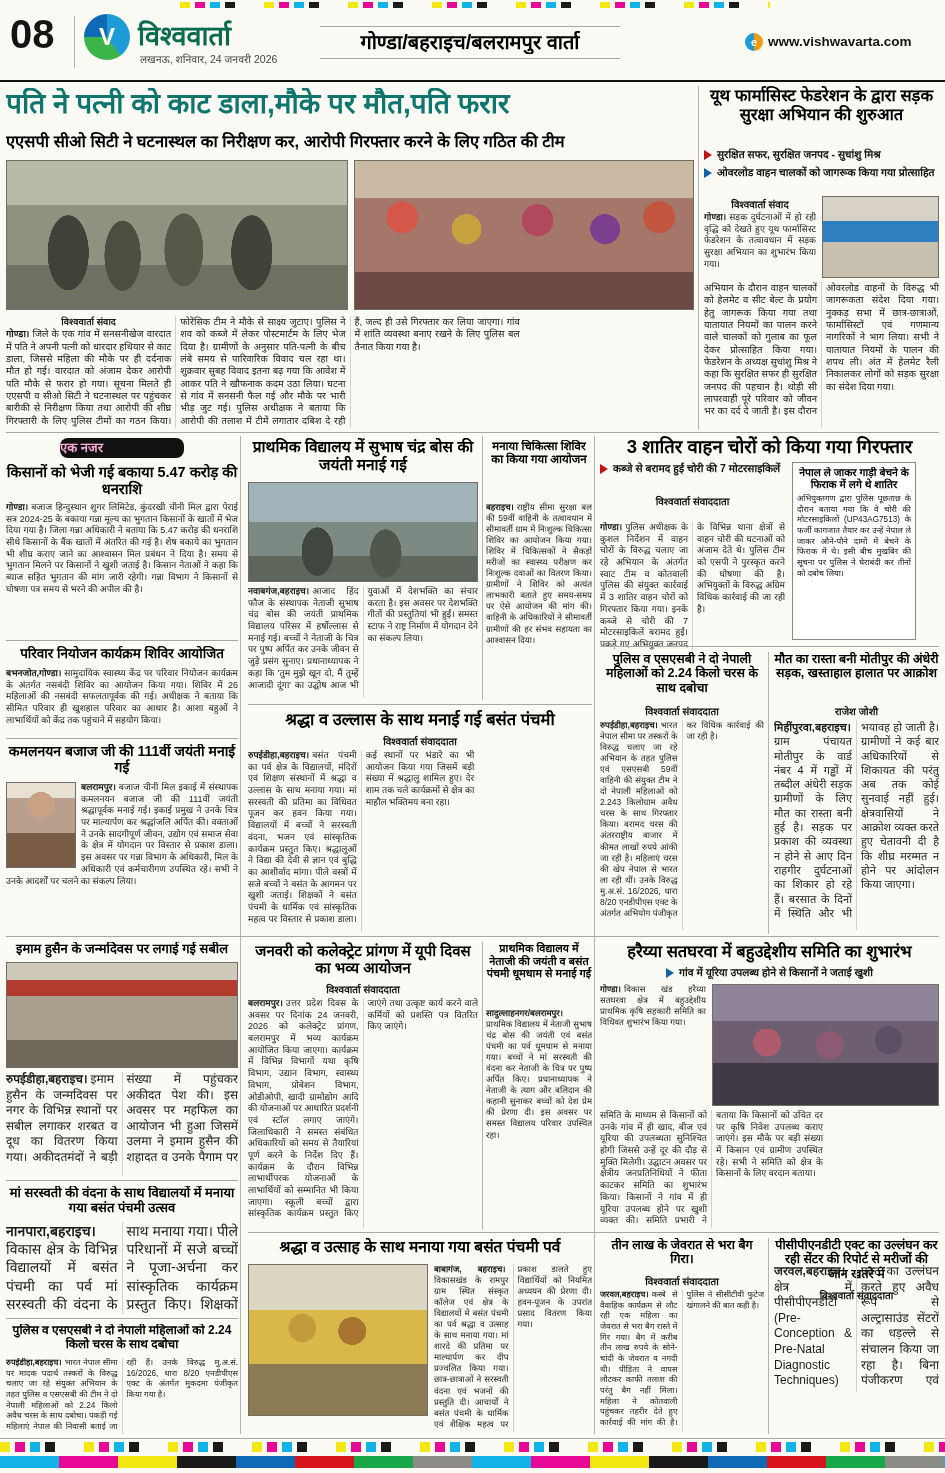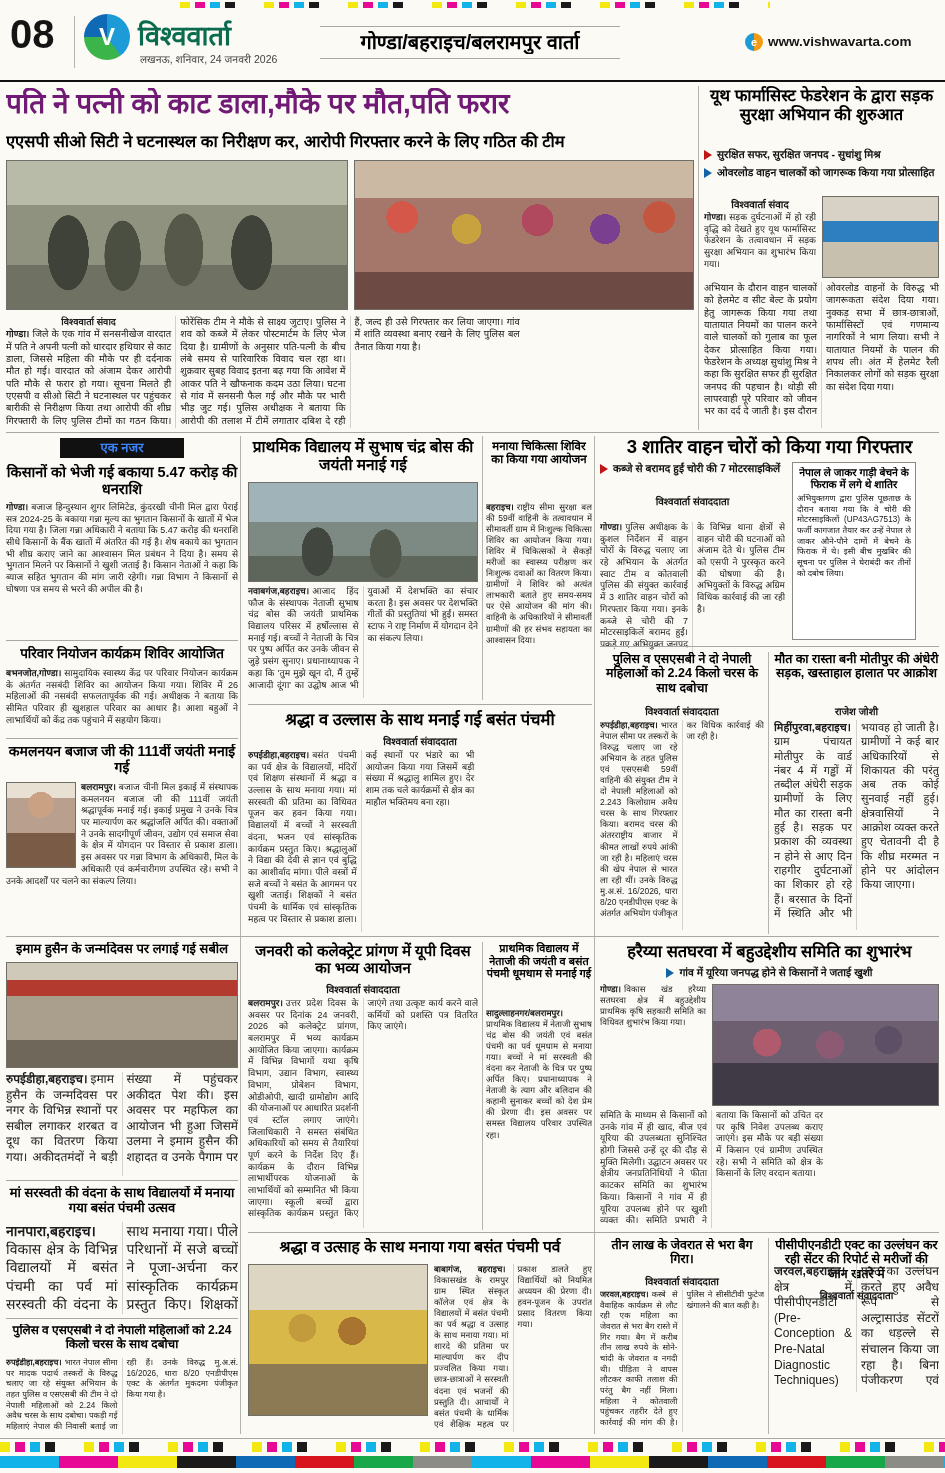--- a/index.html
+++ b/index.html
@@ -1,30 +1,30 @@
 <!DOCTYPE html>
 <html><head>
 <meta charset="utf-8">
 <style>
   *{margin:0;padding:0;box-sizing:border-box}
   html,body{width:945px;height:1473px}
   body{position:relative;background:#fbfaf5;color:#141414;font-family:"Liberation Sans","DejaVu Sans",sans-serif;overflow:hidden}
   .abs{position:absolute}
   .hl{font-weight:bold;color:#000;line-height:1.14;overflow:hidden}
   .tc{text-align:center}
-  .red{color:#701a75}
+  .red{color:#0f766e}
   .body-text{font-size:9.5px;line-height:1.3;text-align:justify;overflow:hidden;color:#1c1c1c;column-gap:9px;column-rule:1px solid #d2d2cc;column-fill:auto}
   .cols2{column-count:2}.cols3{column-count:3}.cols4{column-count:4}
   .dl{margin-right:3px}
   .byline{font-weight:bold;text-align:center;font-size:10px;overflow:hidden}
   .inbyline{display:block;text-align:center;font-weight:bold}
   .rule-h{position:absolute;background:#a8a8a2;height:1px}
   .rule-v{position:absolute;background:#b4b4ae;width:1px}
   .photo{position:absolute;border:1px solid #6f6f68}
-  .pill{background:#111;color:#3b82f6;font-weight:bold;text-align:center;border-radius:0}
+  .pill{background:#111;color:#f9a8d4;font-weight:bold;border-radius:8px}
   .bmark{display:inline-block;width:0;height:0;border-top:5px solid transparent;border-bottom:5px solid transparent;border-left:8px solid #c01414;margin-right:5px;vertical-align:middle}
   .bmark.blue{border-left-color:#1464a5}
   .bullet-line{font-weight:bold;font-size:10.5px;line-height:1.25;overflow:hidden}
   .subbox{position:absolute;border:1px solid #8a8a84;padding:4px;background:#fff;overflow:hidden}
   .logo-circle{position:absolute;border-radius:50%;background:conic-gradient(#1d9bd7 0 40%,#3bb54a 40% 75%,#0f69b4 75%);color:#fff;font-weight:bold;display:flex;align-items:center;justify-content:center}
   .web-circle{position:absolute;border-radius:50%;background:conic-gradient(#f39c12 0 50%,#1d9bd7 50%);color:#fff;font-weight:bold;display:flex;align-items:center;justify-content:center;font-size:11px}
   .colorbar{position:absolute}
   .bar-ticks{background:repeating-linear-gradient(90deg,#f4e813 0 10px,#fbfaf5 10px 15px,#e80896 15px 25px,#fbfaf5 25px 30px,#12b3e8 30px 40px,#fbfaf5 40px 45px,#1a1a1a 45px 55px,#fbfaf5 55px 84px)}
   .bar-solid{background:repeating-linear-gradient(90deg,#12b3e8 0 59px,#e80896 59px 118px,#f4e813 118px 177px,#1a1a1a 177px 236px,#0f69b4 236px 295px,#d8151c 295px 354px,#18a84a 354px 413px,#8c8c86 413px 472px)}
   .ph-police{background:radial-gradient(ellipse 34px 62px at 18% 62%,#3e4238 0 60%,transparent 61%),radial-gradient(ellipse 30px 58px at 34% 64%,#4a4f42 0 60%,transparent 61%),radial-gradient(ellipse 32px 60px at 52% 60%,#56594a 0 60%,transparent 61%),radial-gradient(ellipse 34px 62px at 72% 62%,#3f4339 0 60%,transparent 61%),linear-gradient(180deg,#b8bba8 0 30%,#8f927e 30% 70%,#6f7263 70%)}
@@ -161,21 +161,21 @@
   <b class="dl">बलरामपुर।</b><span>उत्तर प्रदेश दिवस के अवसर पर दिनांक 24 जनवरी, 2026 को कलेक्ट्रेट प्रांगण, बलरामपुर में भव्य कार्यक्रम आयोजित किया जाएगा। कार्यक्रम में विभिन्न विभागों यथा कृषि विभाग, उद्यान विभाग, स्वास्थ्य विभाग, प्रोबेशन विभाग, ओडीओपी, खादी ग्रामोद्योग आदि की योजनाओं पर आधारित प्रदर्शनी एवं स्टॉल लगाए जाएंगे। जिलाधिकारी ने समस्त संबंधित अधिकारियों को समय से तैयारियां पूर्ण करने के निर्देश दिए हैं। कार्यक्रम के दौरान विभिन्न लाभार्थीपरक योजनाओं के लाभार्थियों को सम्मानित भी किया जाएगा। स्कूली बच्चों द्वारा सांस्कृतिक कार्यक्रम प्रस्तुत किए जाएंगे तथा उत्कृष्ट कार्य करने वाले कर्मियों को प्रशस्ति पत्र वितरित किए जाएंगे।</span>
 </div>
 
 <div class="rule-v" style="left:482px;top:942px;height:288px"></div>
 <div class="abs hl tc" style="left:486px;top:942px;width:106px;height:62px;font-size:11px">प्राथमिक विद्यालय में नेताजी की जयंती व बसंत पंचमी धूमधाम से मनाई गई</div>
 <div class="abs body-text" style="left:486px;top:1008px;width:106px;height:220px;font-size:8.5px">
   <b class="dl">सादुल्लाहनगर/बलरामपुर।</b><span>प्राथमिक विद्यालय में नेताजी सुभाष चंद्र बोस की जयंती एवं बसंत पंचमी का पर्व धूमधाम से मनाया गया। बच्चों ने मां सरस्वती की वंदना कर नेताजी के चित्र पर पुष्प अर्पित किए। प्रधानाध्यापक ने नेताजी के त्याग और बलिदान की कहानी सुनाकर बच्चों को देश प्रेम की प्रेरणा दी। इस अवसर पर समस्त विद्यालय परिवार उपस्थित रहा।</span>
 </div>
 
 <div class="abs hl tc" style="left:600px;top:942px;width:339px;height:22px;font-size:16.5px">हरैय्या सतघरवा में बहुउद्देशीय समिति का शुभारंभ</div>
-<div class="abs bullet-line tc" style="left:600px;top:966px;width:339px;height:15px"><span class="bmark blue"></span><span>गांव में यूरिया जनपद्ध होने से किसानों ने जताई खुशी</span></div>
+<div class="abs bullet-line tc" style="left:600px;top:966px;width:339px;height:15px"><span class="bmark blue"></span><span>गांव में यूरिया उपलब्ध होने से किसानों ने जताई खुशी</span></div>
 <div class="abs body-text" style="left:600px;top:984px;width:106px;height:120px;font-size:8.5px">
   <b class="dl">गोण्डा।</b><span>विकास खंड हरैय्या सतघरवा क्षेत्र में बहुउद्देशीय प्राथमिक कृषि सहकारी समिति का विधिवत शुभारंभ किया गया।</span>
 </div>
 <div class="photo ph-ribbon" style="left:712px;top:984px;width:227px;height:122px"></div>
 <div class="abs body-text cols3" style="left:600px;top:1110px;width:339px;height:118px;font-size:9px">समिति के माध्यम से किसानों को उनके गांव में ही खाद, बीज एवं यूरिया की उपलब्धता सुनिश्चित होगी जिससे उन्हें दूर की दौड़ से मुक्ति मिलेगी। उद्घाटन अवसर पर क्षेत्रीय जनप्रतिनिधियों ने फीता काटकर समिति का शुभारंभ किया। किसानों ने गांव में ही यूरिया उपलब्ध होने पर खुशी व्यक्त की। समिति प्रभारी ने बताया कि किसानों को उचित दर पर कृषि निवेश उपलब्ध कराए जाएंगे। इस मौके पर बड़ी संख्या में किसान एवं ग्रामीण उपस्थित रहे। सभी ने समिति को क्षेत्र के किसानों के लिए वरदान बताया।</div>
 
 <div class="rule-h" style="left:248px;top:1232px;width:691px"></div>
 
 <div class="abs hl tc" style="left:248px;top:1238px;width:344px;height:22px;font-size:15.5px">श्रद्धा व उत्साह के साथ मनाया गया बसंत पंचमी पर्व</div>
 <div class="photo ph-group" style="left:248px;top:1264px;width:180px;height:152px"></div>

